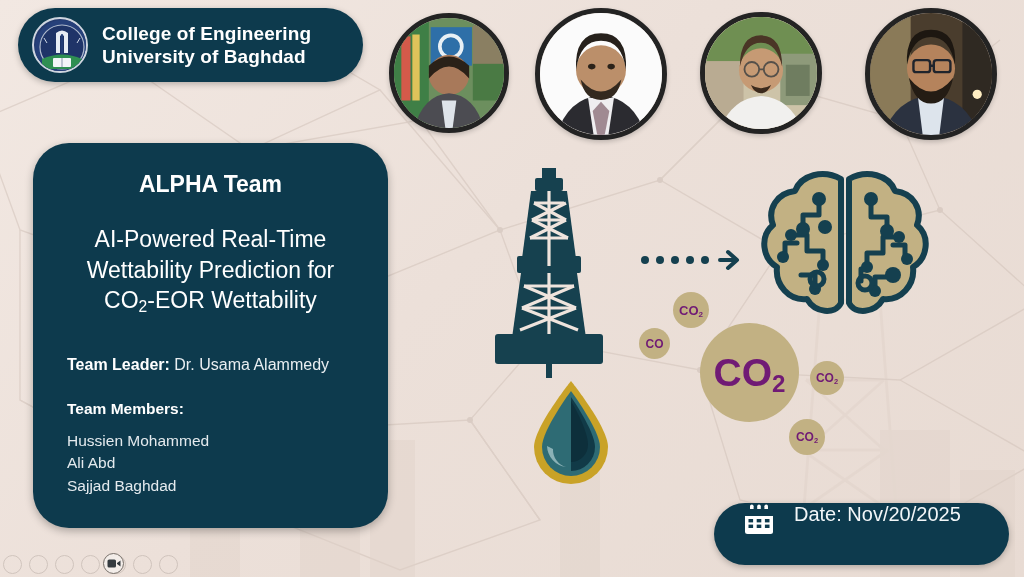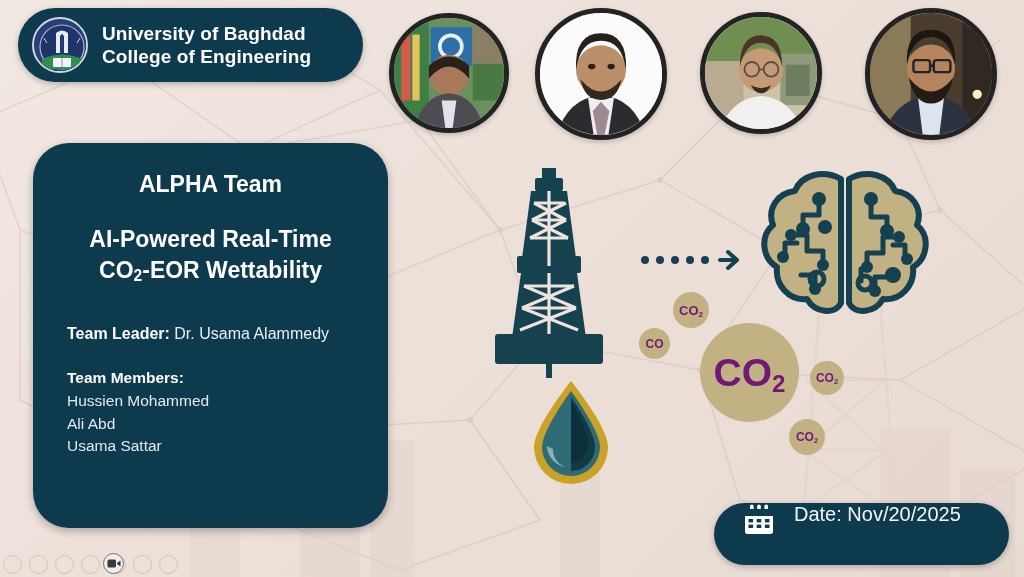--- a/index.html
+++ b/index.html
@@ -89,21 +89,21 @@
   .team-name {
     color: #ffffff;
     font-size: 23px;
     font-weight: bold;
     text-align: center;
     margin-bottom: 26px;
   }
   .project-title {
     color: #ffffff;
     font-size: 23px;
-    font-weight: bold;
+    font-weight: normal;
     text-align: center;
     line-height: 1.33;
     margin-bottom: 40px;
   }
   .project-title sub {
     font-size: 0.68em;
     vertical-align: baseline;
     position: relative;
     bottom: -0.22em;
   }
@@ -112,21 +112,21 @@
     font-size: 16px;
     margin-bottom: 26px;
     padding-left: 8px;
   }
   .leader-row .lbl { font-weight: bold; color: #ffffff; }
   .members-label {
     color: #ffffff;
     font-size: 15.5px;
     font-weight: bold;
     padding-left: 8px;
-    margin-bottom: 3px;
+    margin-bottom: 12px;
   }
   .member {
     color: #e4eaee;
     font-size: 15.5px;
     padding-left: 8px;
     line-height: 1.45;
   }
 
   
   .rig { position: absolute; left: 487px; top: 168px; }
@@ -283,22 +283,22 @@
         <path d="M28 15 v20" stroke="#26407a" stroke-width="1.6"></path>
         <path d="M8 40 q20 -9 40 0 v10 h-40 Z" fill="#2f8f52"></path>
         <rect x="19" y="39" width="18" height="9" rx="1" fill="#f2f4f8"></rect>
         <path d="M28 39 v9" stroke="#8995ad" stroke-width="1"></path>
         <g stroke="#cdd6e4" stroke-width="1" fill="none">
           <path d="M13 24 l-3 -5 M43 24 l3 -5"></path>
         </g>
       </svg>
     </div>
     <div class="logo-text">
+      <div>College of Engineering</div>
       <div>University of Baghdad</div>
-      <div>College of Engineering</div>
     </div>
   </div>
 
   <div class="portrait" style="left:389px; top:13px; width:120px; height:120px;">
     <svg class="pbg" viewBox="0 0 120 120" preserveAspectRatio="xMidYMid slice">
       <rect width="120" height="120" fill="#6c8f5e"></rect>
       <rect x="0" y="0" width="38" height="120" fill="#3f7f46"></rect>
       <rect x="8" y="20" width="10" height="70" fill="#d45a4a"></rect>
       <rect x="20" y="18" width="8" height="72" fill="#e0c35a"></rect>
       <rect x="40" y="10" width="45" height="42" fill="#2e6fa8"></rect>
@@ -362,34 +362,35 @@
         <path d="M65 57 h4"></path>
       </g>
     </svg>
   </div>
 
   <div class="title-card">
     <div class="team-name">ALPHA Team</div>
 
     <div class="project-title">
       <div>AI-Powered Real-Time</div>
+      <div>Wettability Prediction for</div>
       <div>
         <span>CO</span><sub>2</sub><span>-EOR Wettability</span>
       </div>
     </div>
 
     <div class="leader-row">
       <span class="lbl">Team Leader:</span>
       <span>Dr. Usama Alammedy</span>
     </div>
 
     <div class="members-label">Team Members:</div>
     <div class="member">Hussien Mohammed</div>
     <div class="member">Ali Abd</div>
-    <div class="member">Usama Sattar</div>
+    <div class="member">Sajjad Baghdad</div>
   </div>
 
   <div class="rig">
     <svg width="124" height="210" viewBox="0 0 124 210">
       <g fill="#16414f">
         <rect x="55" y="0" width="14" height="12"></rect>
         <rect x="48" y="10" width="28" height="13" rx="2"></rect>
         <path d="M44 23 h36 l10 75 h-56 Z"></path>
         <rect x="30" y="88" width="64" height="17" rx="2"></rect>
         <path d="M34 105 h56 l9 65 h-74 Z"></path>

